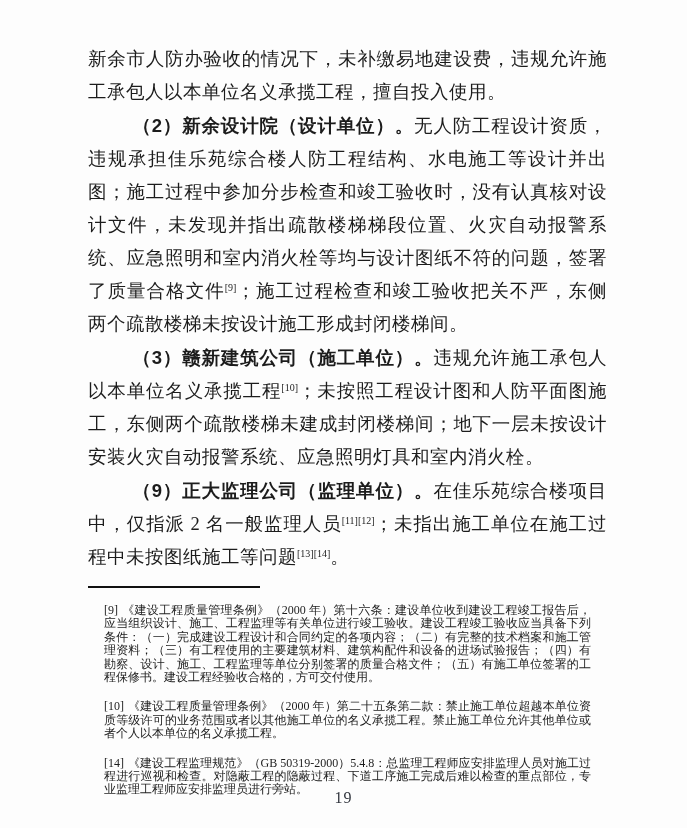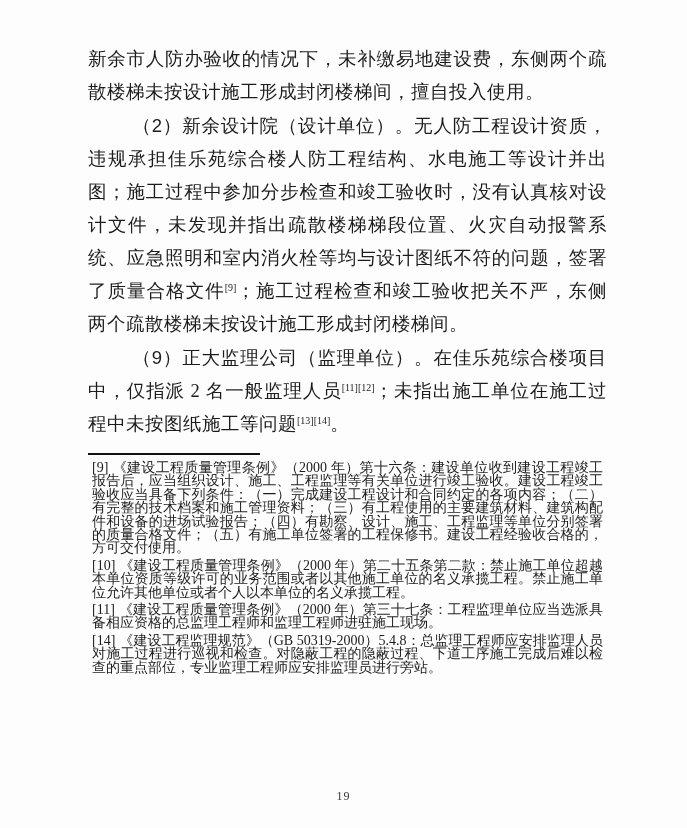--- a/index.html
+++ b/index.html
@@ -25,73 +25,73 @@
     line-height: 33px;
     text-align: justify;
     text-justify: inter-ideograph;
     letter-spacing: 0.5px;
   }
   .body-text p.para.indent {
     text-indent: 2.4em;
   }
   .body-text .lead {
     font-family: "Liberation Sans", sans-serif;
-    font-weight: 400;
+    font-weight: 700;
     letter-spacing: 0.5px;
   }
   .body-text sup {
     font-size: 10px;
     line-height: 0;
     letter-spacing: 0;
     vertical-align: 6px;
   }
   
   .footnote-sep {
     width: 172px;
     height: 0;
     border-top: 2px solid #111111;
     margin: 12px 0 6px 0;
   }
   .footnotes p.footnote {
-    margin: 4px;
-    font-size: 14px;
+    margin: 16px;
+    font-size: 12px;
     line-height: 13.4px;
     text-align: justify;
     text-justify: inter-ideograph;
   }
   .footnotes .fn-marker {
     padding-right: 4px;
   }
   
   .page-number {
     position: absolute;
     left: 0;
     right: 0;
     top: 789px;
     text-align: center;
-    font-size: 12px;
+    font-size: 16px;
     color: #33373f;
     letter-spacing: 1px;
   }
 </style>
 </head>
 <body>
 
 <div class="page">
 
   <main class="body-text">
-      <p class="para"><span>新余市人防办验收的情况下，未补缴易地建设费，东侧两个疏散楼梯未按设计施工形成封闭楼梯间，擅自投入使用。</span></p>
+      <p class="para"><span>新余市人防办验收的情况下，未补缴易地建设费，违规允许施工承包人以本单位名义承揽工程，擅自投入使用。</span></p>
       <p class="para indent"><span class="lead">（2）新余设计院（设计单位）。</span><span>无人防工程设计资质，违规承担佳乐苑综合楼人防工程结构、水电施工等设计并出图；施工过程中参加分步检查和竣工验收时，没有认真核对设计文件，未发现并指出疏散楼梯梯段位置、火灾自动报警系统、应急照明和室内消火栓等均与设计图纸不符的问题，签署了质量合格文件</span><sup>[9]</sup><span>；施工过程检查和竣工验收把关不严，东侧两个疏散楼梯未按设计施工形成封闭楼梯间。</span></p>
+      <p class="para indent"><span class="lead">（3）赣新建筑公司（施工单位）。</span><span>违规允许施工承包人以本单位名义承揽工程</span><sup>[10]</sup><span>；未按照工程设计图和人防平面图施工，东侧两个疏散楼梯未建成封闭楼梯间；地下一层未按设计安装火灾自动报警系统、应急照明灯具和室内消火栓。</span></p>
       <p class="para indent"><span class="lead">（9）正大监理公司（监理单位）。</span><span>在佳乐苑综合楼项目中，仅指派 2 名一般监理人员</span><sup>[11][12]</sup><span>；未指出施工单位在施工过程中未按图纸施工等问题</span><sup>[13][14]</sup><span>。</span></p>
     </main>
 
   <div class="footnote-sep"></div>
 
   <section class="footnotes">
       <p class="footnote"><span class="fn-marker">[9]</span><span>《建设工程质量管理条例》（2000 年）第十六条：建设单位收到建设工程竣工报告后，应当组织设计、施工、工程监理等有关单位进行竣工验收。建设工程竣工验收应当具备下列条件：（一）完成建设工程设计和合同约定的各项内容；（二）有完整的技术档案和施工管理资料；（三）有工程使用的主要建筑材料、建筑构配件和设备的进场试验报告；（四）有勘察、设计、施工、工程监理等单位分别签署的质量合格文件；（五）有施工单位签署的工程保修书。建设工程经验收合格的，方可交付使用。</span></p>
       <p class="footnote"><span class="fn-marker">[10]</span><span>《建设工程质量管理条例》（2000 年）第二十五条第二款：禁止施工单位超越本单位资质等级许可的业务范围或者以其他施工单位的名义承揽工程。禁止施工单位允许其他单位或者个人以本单位的名义承揽工程。</span></p>
-      <p class="footnote"><span class="fn-marker">[11]</span><span>《建设工程质量管理条例》（2000 年）第三十七条：工程监理单位应当选派具备相应资格的总监理工程师和监理工程师进驻施工现场。</span></p>
       <p class="footnote"><span class="fn-marker">[14]</span><span>《建设工程监理规范》（GB 50319-2000）5.4.8：总监理工程师应安排监理人员对施工过程进行巡视和检查。对隐蔽工程的隐蔽过程、下道工序施工完成后难以检查的重点部位，专业监理工程师应安排监理员进行旁站。</span></p>
     </section>
 
   <div class="page-number">19</div>
 
 </div>
 
 </body></html>

